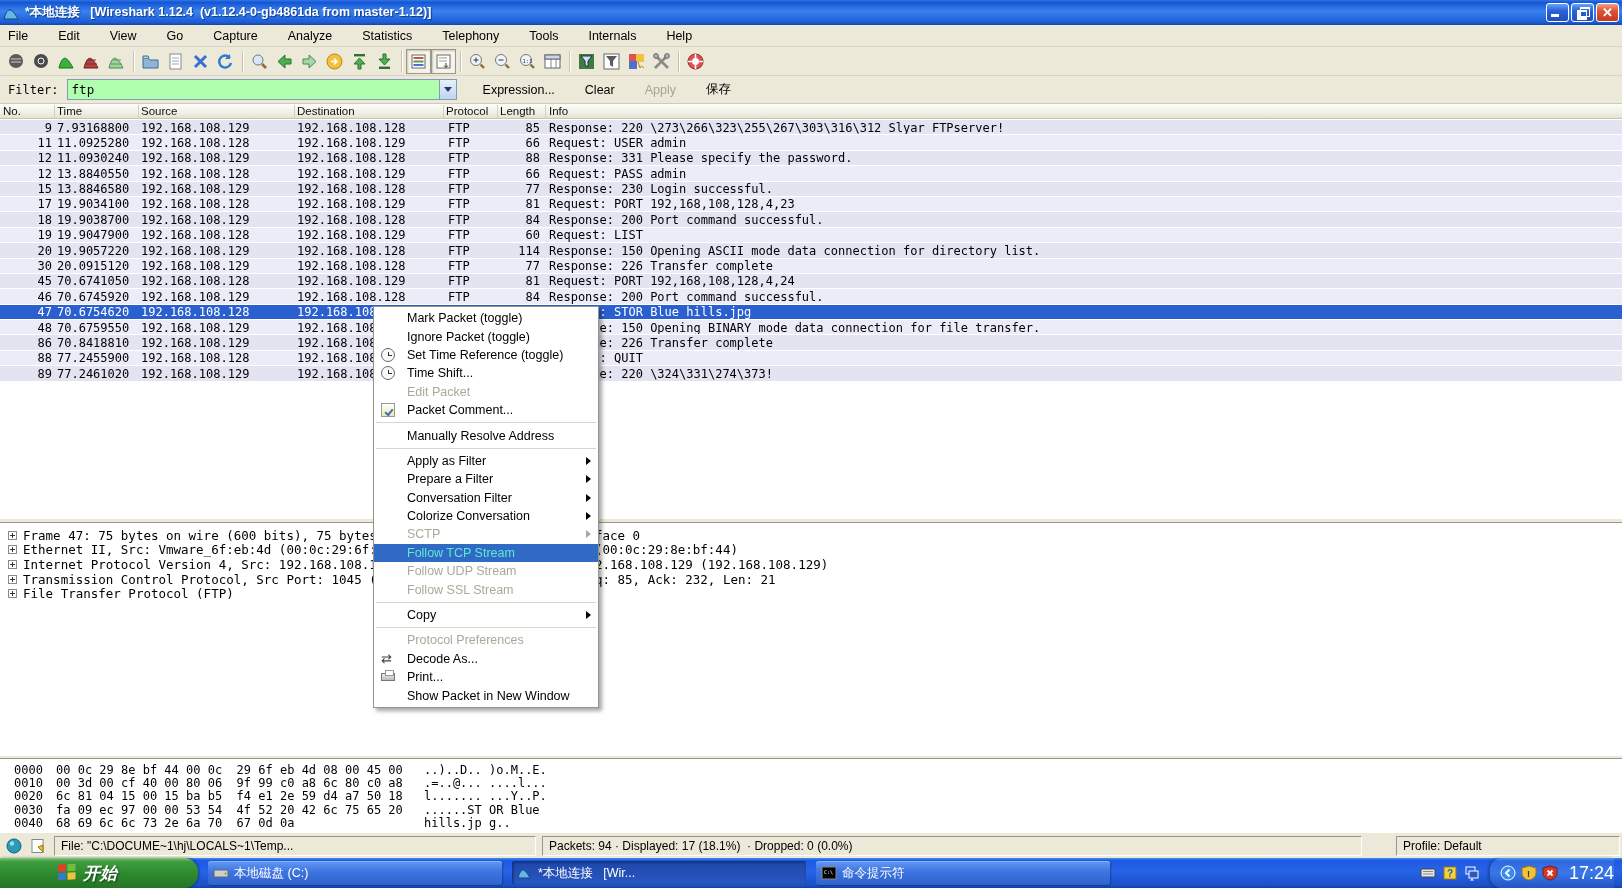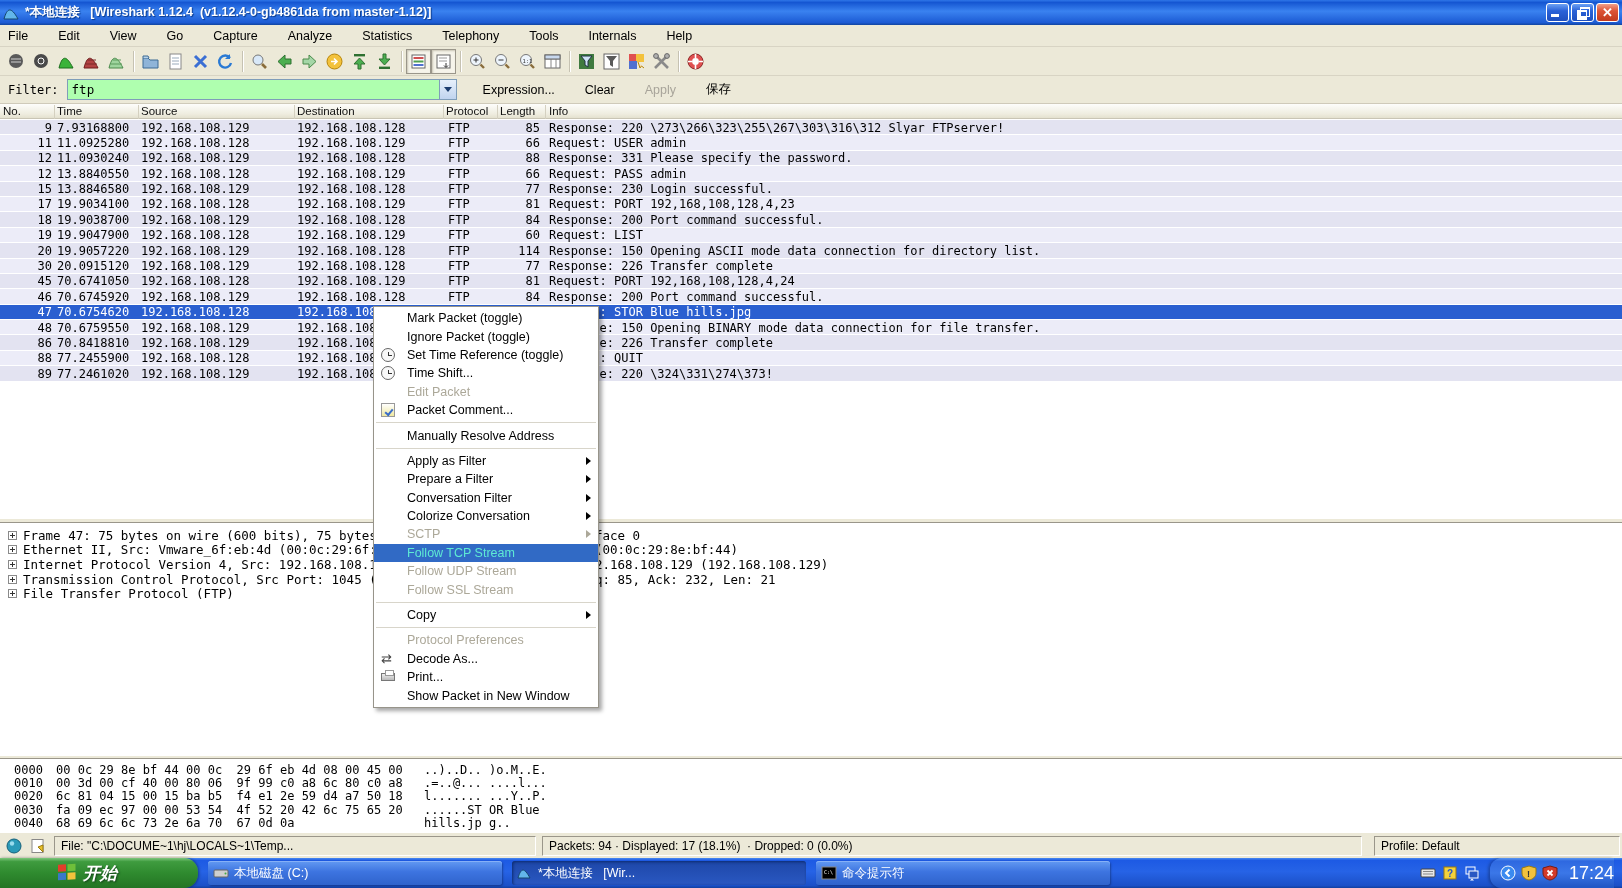--- a/index.html
+++ b/index.html
@@ -109,21 +109,21 @@
   .ic-decode::before { content:"\21c4"; position:absolute; left:0; top:-1px; font-size:13px; color:#444; }
   .ic-print { background:linear-gradient(#eee,#bbb); border:1px solid #777; height:8px !important; margin-top:3px; }
   .ic-print::before { content:""; position:absolute; left:3px; top:-4px; width:7px; height:4px; background:#fff; border:1px solid #999; }
 
   
   .statusbar { position:absolute; left:0; top:832px; width:100%; height:26px; background:#ECE9D8;
     border-top:1px solid #fff; display:flex; align-items:center; font-size:12px; }
   .sb-icon { width:20px; height:20px; margin-left:4px; display:flex; align-items:center; justify-content:center; }
   .sb-seg { height:20px; border:1px solid; border-color:#9a968a #fff #fff #9a968a; background:#ECE9D8;
     display:flex; align-items:center; padding:0 6px; white-space:pre; margin-left:6px; overflow:hidden; }
-  .sb-file { width:482px; } .sb-pkts { width:820px; } .sb-prof { position:absolute; right:2px; width:246px; }
+  .sb-file { width:482px; } .sb-pkts { width:820px; } .sb-prof { position:absolute; right:2px; width:224px; }
 
   
   .taskbar { position:absolute; left:0; top:858px; width:100%; height:30px;
     background:linear-gradient(180deg,#4a8af0 0%,#1d5ae4 8%,#2663e6 45%,#1b50c8 92%,#123f9e 100%); display:flex; align-items:center; }
   .startbtn { height:30px; width:198px; border-radius:0 14px 14px 0;
     background:linear-gradient(180deg,#7ec77e 0%,#3f9c3f 12%,#2f8b2f 50%,#247424 100%);
     display:flex; align-items:center; color:#fff; font-size:17px; font-weight:bold; font-style:italic;
     text-shadow:1px 1px 2px #14421a; box-shadow:1px 0 3px rgba(0,0,0,.4);padding-left:48px; }
   .startbtn svg { width:22px; height:22px; margin:0 5px 0 8px; }
   .taskbtn { width:294px; height:24px; margin-left:10px; border-radius:3px; color:#fff; font-size:12.5px;

